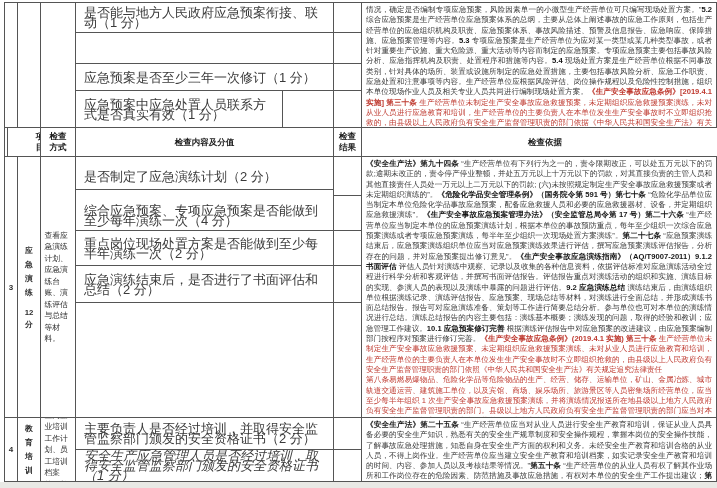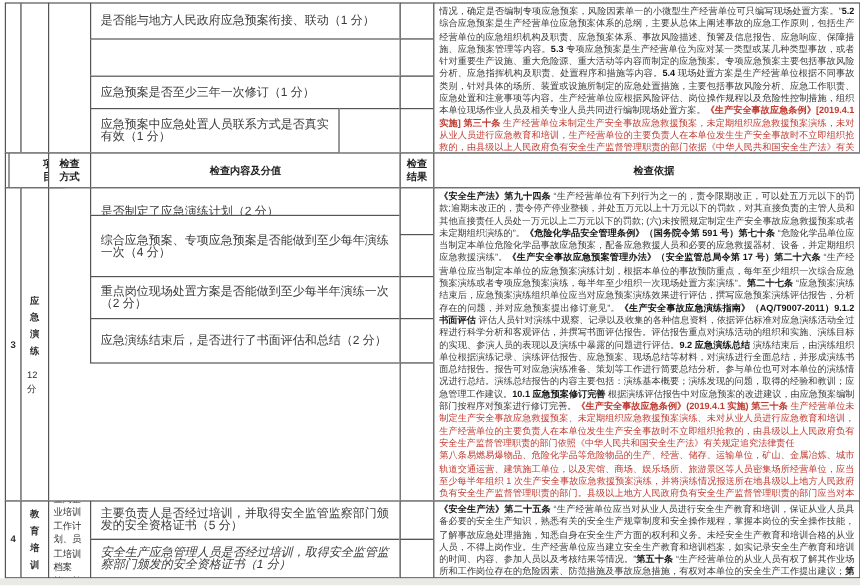--- a/index.html
+++ b/index.html
@@ -1,29 +1,29 @@
 <!DOCTYPE html>
 <html><head>
 <meta charset="utf-8">
 <style>
   html,body{margin:0;padding:0;background:#fff;}
   .page{position:relative;width:717px;height:488px;background:#ffffff;overflow:hidden;
         font-family:"Liberation Sans",sans-serif;color:#3a3a3a;}
   .cell{position:absolute;box-sizing:border-box;border:1px solid #555;background:#fff;overflow:hidden;}
-  .content-cell{display:flex;align-items:center;padding:1px 4px 0 8px;font-size:10px;line-height:10px;text-align:left;}
+  .content-cell{display:flex;align-items:center;padding:1px 4px 0 8px;font-size:13px;line-height:10px;text-align:left;}
   .result-cell{}
   .basis-cell{padding:2px 4px 1px 4px;font-size:7.6px;line-height:10.3px;text-align:justify;}
   .header-cell{display:flex;align-items:center;justify-content:center;text-align:center;
                font-weight:bold;font-size:8.5px;color:#1c1c1c;line-height:11px;}
   .hdr-narrow{display:inline-block;width:19px;word-break:break-all;}
   .vert-cell{display:flex;flex-direction:column;align-items:center;font-size:7.8px;color:#2e2e2e;}
   .v-center{justify-content:center;}
   .v-top{justify-content:center;padding-top:1px;}
   .item-chars{width:9px;text-align:center;line-height:14px;word-break:break-all;font-weight:bold;}
-  .item-score{width:13px;text-align:left;line-height:12px;word-break:break-all;font-weight:normal;margin-top:7px;}
+  .item-score{width:13px;text-align:center;line-height:12px;word-break:break-all;font-weight:bold;margin-top:7px;}
   .method-text{width:27px;text-align:left;line-height:11.5px;word-break:break-all;}
   .seq-cell{display:flex;align-items:center;justify-content:center;font-size:8px;font-weight:bold;color:#2e2e2e;}
   .seg-normal{color:#3a3a3a;}
   .seg-bold{color:#161616;font-weight:bold;}
   .seg-red{color:#bf3a30;}
   .seg-red-bold{color:#bf3a30;font-weight:bold;}
   .bottom-strip{position:absolute;left:0;top:482px;width:717px;height:6px;background:#e9e9e5;}
   .wrap-break{word-break:break-all;}
 </style>
 </head>
@@ -65,25 +65,28 @@
   <div class="cell header-cell" style="left:333px;top:127px;width:29px;height:30px;">
       <span class="hdr-narrow">检查结果</span>
     </div>
   <div class="cell header-cell" style="left:361px;top:127px;width:368px;height:30px;">检查依据</div>
 
   <div class="cell seq-cell" style="left:4px;top:156px;width:14px;height:262px;">3</div>
   <div class="cell vert-cell v-center" style="left:17px;top:156px;width:24px;height:262px;">
     <span class="item-chars">应急演练</span>
     <span class="item-score">12 分</span>
   </div>
+  <div class="cell vert-cell v-center" style="left:40px;top:156px;width:36px;height:262px;">
+    <span class="method-text">查看应急演练计划、应急演练台账、演练评估与总结等材料。</span>
+  </div>
 
   <div class="cell content-cell" style="left:75px;top:156px;width:259px;height:40px;">
       <span>是否制定了应急演练计划（2 分）</span>
     </div>
-  <div class="cell content-cell" style="left:75px;top:179px;width:259px;height:52px;">
+  <div class="cell content-cell" style="left:75px;top:189px;width:259px;height:52px;">
       <span>综合应急预案、专项应急预案是否能做到至少每年演练一次（4 分）</span>
     </div>
   <div class="cell content-cell" style="left:75px;top:230px;width:259px;height:36px;">
       <span>重点岗位现场处置方案是否能做到至少每半年演练一次（2 分）</span>
     </div>
   <div class="cell content-cell" style="left:75px;top:265px;width:259px;height:38px;">
       <span>应急演练结束后，是否进行了书面评估和总结（2 分）</span>
     </div>
 
   <div class="cell result-cell" style="left:333px;top:156px;width:29px;height:40px;"></div>
@@ -97,21 +100,21 @@
   <div class="cell seq-cell" style="left:4px;top:417px;width:14px;height:65px;">4</div>
   <div class="cell vert-cell v-top" style="left:17px;top:417px;width:24px;height:65px;">
     <span class="item-chars">教育培训</span>
 
   </div>
   <div class="cell vert-cell v-top" style="left:40px;top:417px;width:36px;height:65px;">
     <span class="method-text">查阅企业培训工作计划、员工培训档案等，并</span>
   </div>
 
   <div class="cell content-cell" style="left:75px;top:417px;width:259px;height:33px;">
-      <span>主要负责人是否经过培训，并取得安全监管监察部门颁发的安全资格证书（5 分）</span>
+      <span>主要负责人是否经过培训，并取得安全监管监察部门颁发的安全资格证书（2 分）</span>
     </div>
   <div class="cell content-cell" style="left:75px;top:449px;width:259px;height:33px;font-style:italic;">
       <span>安全生产应急管理人员是否经过培训，取得安全监管监察部门颁发的安全资格证书（1 分）</span>
     </div>
 
   <div class="cell result-cell" style="left:333px;top:417px;width:29px;height:33px;"></div>
   <div class="cell result-cell" style="left:333px;top:449px;width:29px;height:33px;"></div>
 
   <div class="cell basis-cell" style="left:361px;top:417px;width:356px;height:65px;"><span class="seg-bold">《安全生产法》第二十五条 </span><span class="seg-normal">“生产经营单位应当对从业人员进行安全生产教育和培训，保证从业人员具备必要的安全生产知识，熟悉有关的安全生产规章制度和安全操作规程，掌握本岗位的安全操作技能，了解事故应急处理措施，知悉自身在安全生产方面的权利和义务。未经安全生产教育和培训合格的从业人员，不得上岗作业。生产经营单位应当建立安全生产教育和培训档案，如实记录安全生产教育和培训的时间、内容、参加人员以及考核结果等情况。”</span><span class="seg-bold">第五十条 </span><span class="seg-normal">“生产经营单位的从业人员有权了解其作业场所和工作岗位存在的危险因素、防范措施及事故应急措施，有权对本单位的安全生产工作提出建议；</span><span class="seg-bold">第五十五条 </span><span class="seg-normal">“从业人员应当接受安全生产教育和培训，掌握本职工作所需</span></div>
 

